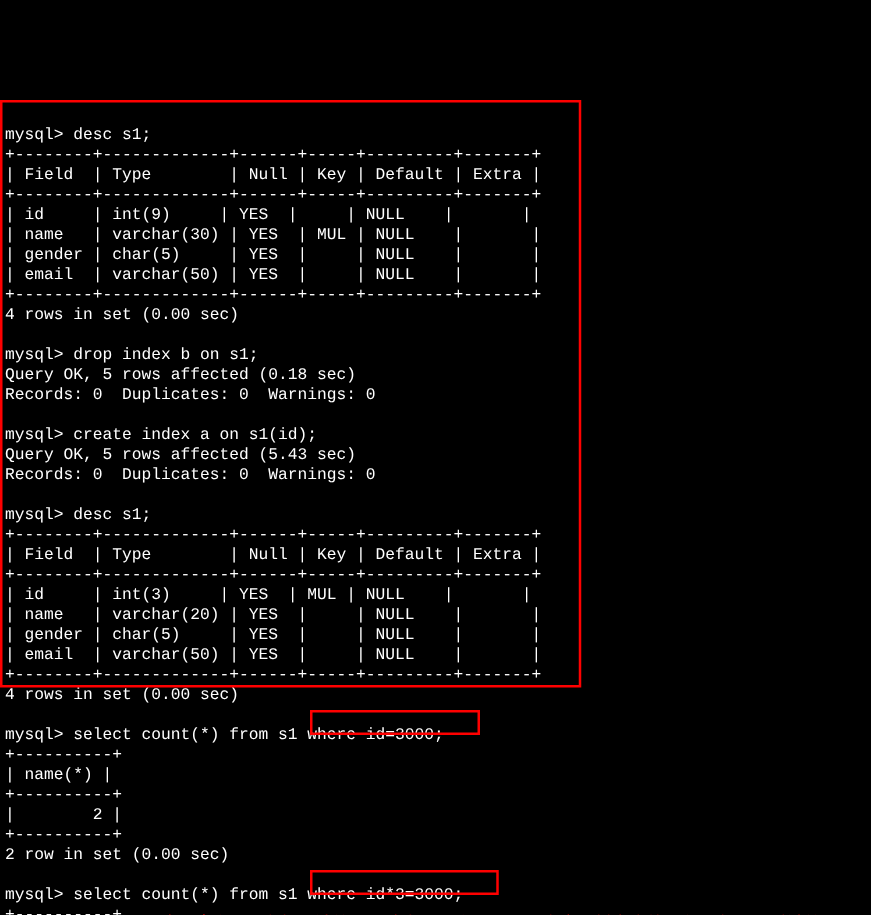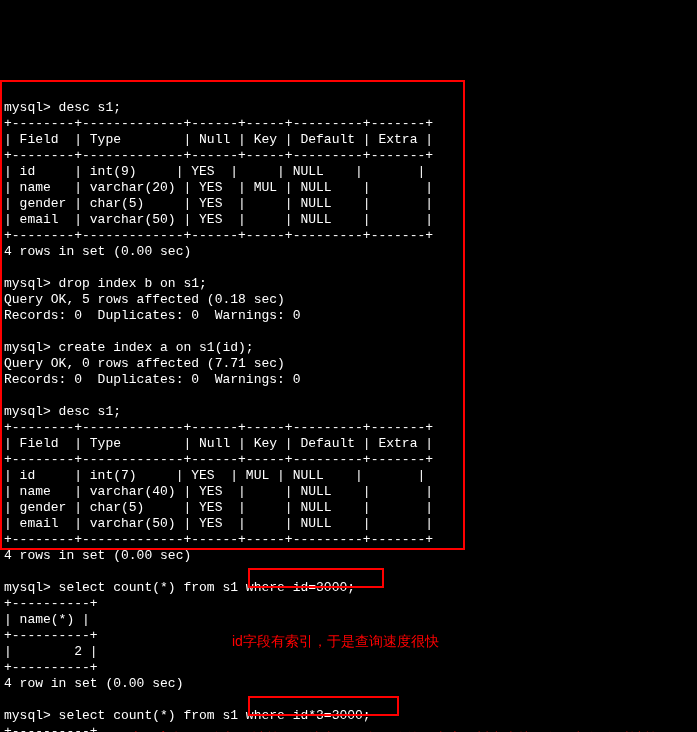--- a/index.html
+++ b/index.html
@@ -37,64 +37,63 @@
 <body>
 
 
 
 <div class="terminal">
 <span>mysql&gt; desc s1;</span>
 <span>+--------+-------------+------+-----+---------+-------+</span>
 <span>| Field  | Type        | Null | Key | Default | Extra |</span>
 <span>+--------+-------------+------+-----+---------+-------+</span>
 <span>| id     | int(9)     | YES  |     | NULL    |       |</span>
-<span>| name   | varchar(20) | YES  | MUL | NULL    |       |</span>
+<span>| name   | varchar(30) | YES  | MUL | NULL    |       |</span>
 <span>| gender | char(5)     | YES  |     | NULL    |       |</span>
 <span>| email  | varchar(50) | YES  |     | NULL    |       |</span>
 <span>+--------+-------------+------+-----+---------+-------+</span>
 <span>4 rows in set (0.00 sec)</span>
 <span></span>
 <span>mysql&gt; drop index b on s1;</span>
 <span>Query OK, 5 rows affected (0.18 sec)</span>
 <span>Records: 0  Duplicates: 0  Warnings: 0</span>
 <span></span>
 <span>mysql&gt; create index a on s1(id);</span>
-<span>Query OK, 0 rows affected (7.71 sec)</span>
+<span>Query OK, 5 rows affected (5.43 sec)</span>
 <span>Records: 0  Duplicates: 0  Warnings: 0</span>
 <span></span>
 <span>mysql&gt; desc s1;</span>
 <span>+--------+-------------+------+-----+---------+-------+</span>
 <span>| Field  | Type        | Null | Key | Default | Extra |</span>
 <span>+--------+-------------+------+-----+---------+-------+</span>
-<span>| id     | int(7)     | YES  | MUL | NULL    |       |</span>
-<span>| name   | varchar(40) | YES  |     | NULL    |       |</span>
+<span>| id     | int(3)     | YES  | MUL | NULL    |       |</span>
+<span>| name   | varchar(20) | YES  |     | NULL    |       |</span>
 <span>| gender | char(5)     | YES  |     | NULL    |       |</span>
 <span>| email  | varchar(50) | YES  |     | NULL    |       |</span>
 <span>+--------+-------------+------+-----+---------+-------+</span>
 <span>4 rows in set (0.00 sec)</span>
 <span></span>
 <span>mysql&gt; select count(*) from s1 where id=3000;</span>
 <span>+----------+</span>
 <span>| name(*) |</span>
 <span>+----------+</span>
 <span>|        2 |</span>
 <span>+----------+</span>
-<span>4 row in set (0.00 sec)</span>
+<span>2 row in set (0.00 sec)</span>
 <span></span>
 <span>mysql&gt; select count(*) from s1 where id*3=3000;</span>
 <span>+----------+</span>
 
 
 
 
 
 
 <div class="box-red" style="left:0;top:0;width:465px;height:470px"></div>
 <div class="box-red" style="left:248px;top:488px;width:136px;height:20px"></div>
 <div class="box-red" style="left:248px;top:616px;width:151px;height:20px"></div>
 
 
-<div class="note-red" style="left:232px;top:552px;width:300px">id字段有索引，于是查询速度很快</div>
 <div class="note-red" style="left:129px;top:649px;width:555px">索引字段id，参与了计算，无法拿到一个明确的值去索引树中查找，每次都得临时计算一下</div>
 </div>
 
 
 
 
 </body></html>

